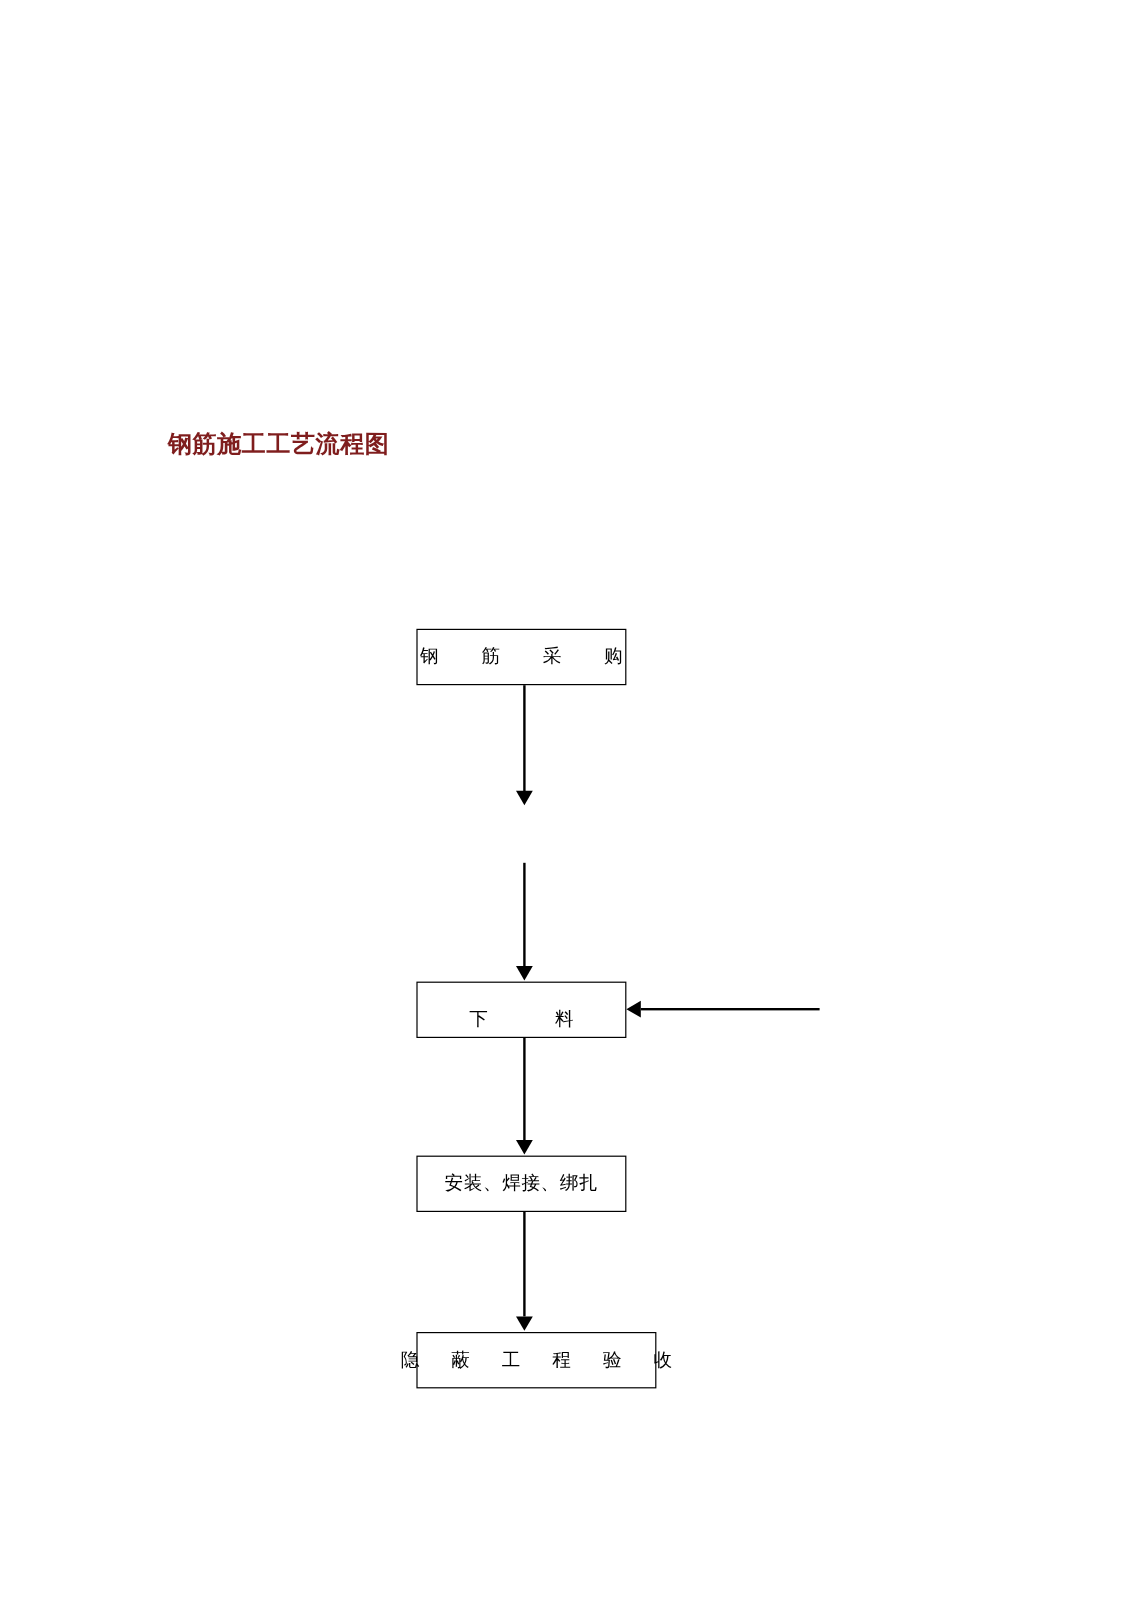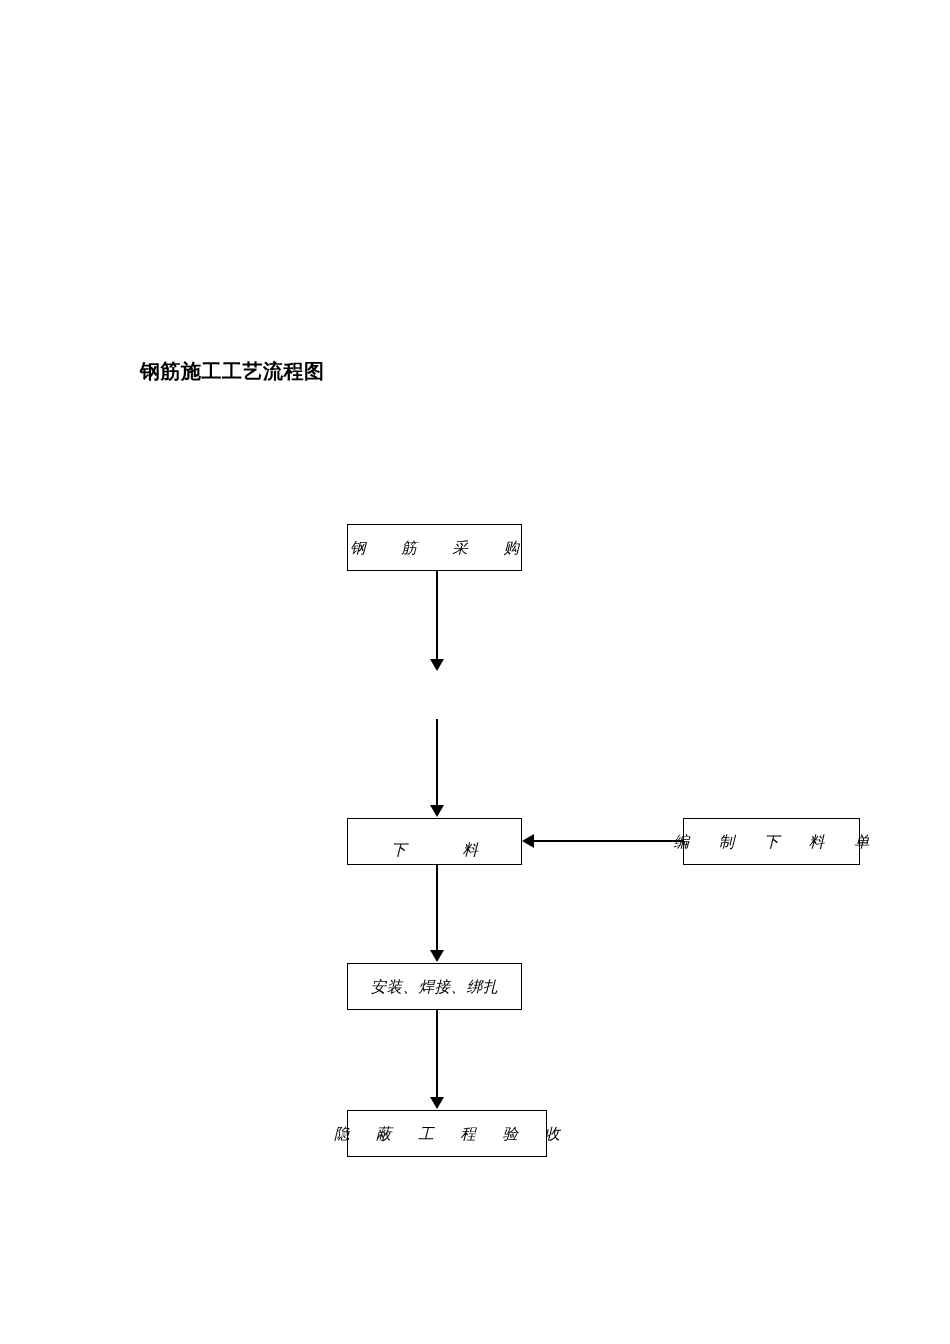--- a/index.html
+++ b/index.html
@@ -23,31 +23,30 @@
   
   #doc-title {
     position: absolute;
     left: 140px;
     top: 357px;
     font-size: 20px;
     font-weight: bold;
     letter-spacing: 0.5px;
     line-height: 28px;
     white-space: pre;
-    color: #000000;
+    color: #7f1d1d;
   }
 
   
   #flowchart {
     position: absolute;
     left: 0;
     top: 0;
     width: 950px;
     height: 1344px;
-    font-style: italic;
   }
 
   
   .node {
     position: absolute;
     box-sizing: border-box;
     border: 1.6px solid #000000;
     background: #ffffff;
     display: flex;
     align-items: center;
@@ -136,23 +135,20 @@
     <div class="arrowhead-down" id="conn-1-head"></div>
 
 
     <div class="conn-line-v" id="conn-2-line"></div>
     <div class="arrowhead-down" id="conn-2-head"></div>
 
     <div class="node" id="node-cutting">
       <span class="node-label">下             料</span>
     </div>
 
-    <div class="node" id="node-cutting-list">
-      <span class="node-label">编  制  下  料  单</span>
-    </div>
 
     <div class="conn-line-h" id="conn-side-line"></div>
     <div class="arrowhead-left" id="conn-side-head"></div>
 
     <div class="conn-line-v" id="conn-3-line"></div>
     <div class="arrowhead-down" id="conn-3-head"></div>
 
     <div class="node" id="node-installation">
       <span class="node-label">安装、焊接、绑扎</span>
     </div>

